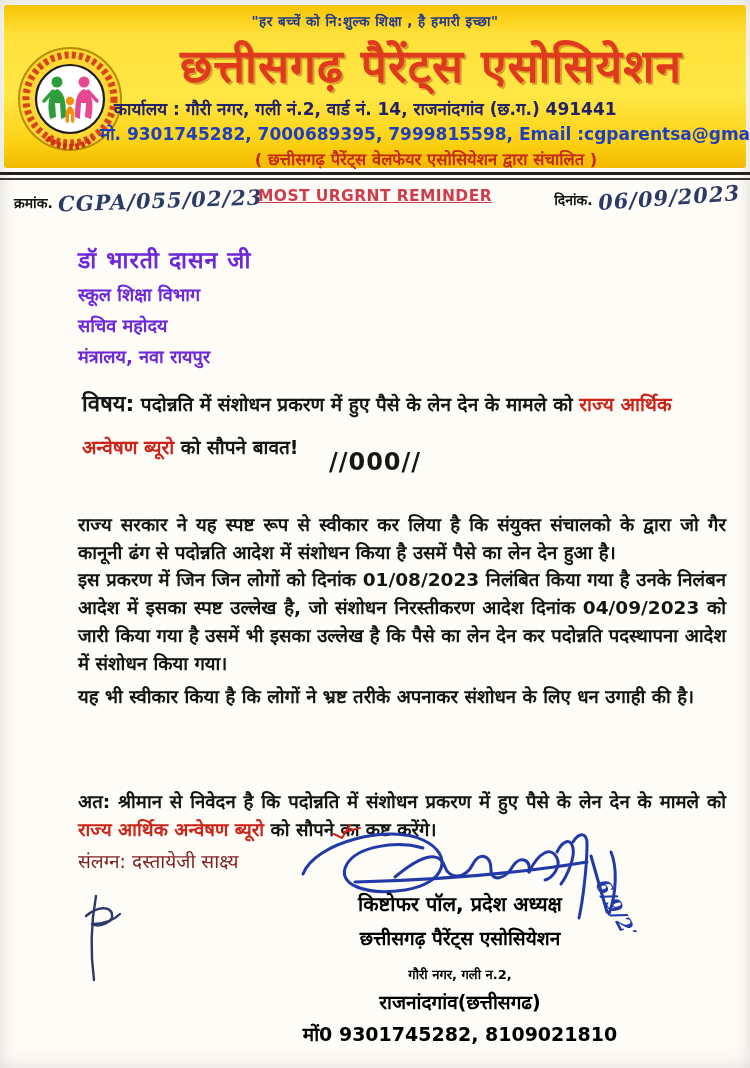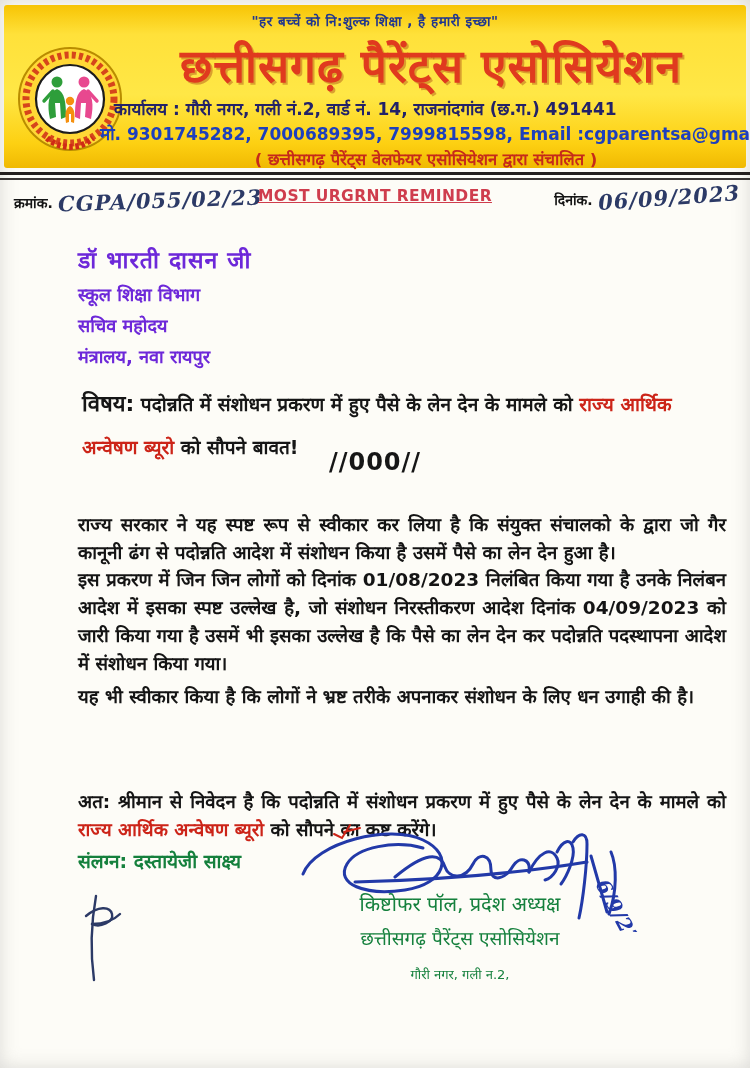--- a/index.html
+++ b/index.html
@@ -76,29 +76,29 @@
     font-size:18.5px;font-weight:bold;color:#141414;
     line-height:28px;text-align:justify;
   }
   .p1{top:480px;margin-top:31px;}
   .p2{top:566px;}
   .p3{top:676px;margin-top:7px;}
   .p4{top:729px;}
   .p5{top:788px;}
   .enclosure{
     position:absolute;left:78px;top:848px;
-    font-size:19px;font-weight:bold;color:#15803d;
+    font-size:19px;font-weight:normal;color:#7f1d1d;
   }
   
   .sign-svg{position:absolute;left:295px;top:822px;width:380px;height:110px;}
   .red-tick{position:absolute;left:330px;top:820px;width:36px;height:22px;}
   .initial-svg{position:absolute;left:72px;top:888px;width:60px;height:100px;}
   .footer{
     position:absolute;left:250px;top:890px;width:420px;text-align:center;
-    color:#15803d;font-weight:normal;
+    color:#000000;font-weight:bold;
   }
   .footer .f1{font-size:20px;}
   .footer .f2{font-size:19px;margin-top:8px;}
   .footer .f3{font-size:13px;margin-top:14px;}
   .footer .f4{font-size:19px;margin-top:6px;}
   .footer .f5{font-size:19px;margin-top:6px;}
 </style>
 </head>
 <body>
 
@@ -183,15 +183,17 @@
       <path d="M24 8 C20 30 18 62 22 92"></path>
       <path d="M14 28 C26 18 38 18 40 26 C42 34 28 40 20 36"></path>
       <path d="M20 36 C32 36 42 32 48 26"></path>
     </g>
   </svg>
 
   <div class="footer">
     <div class="f1">किष्टोफर पॉल, प्रदेश अध्यक्ष</div>
     <div class="f2">छत्तीसगढ़ पैरेंट्स एसोसियेशन</div>
     <div class="f3">गौरी नगर, गली न.2,</div>
+    <div class="f4">राजनांदगांव(छत्तीसगढ)</div>
+    <div class="f5">मों0 9301745282, 8109021810</div>
   </div>
 
 </div>
 
 </body></html>

